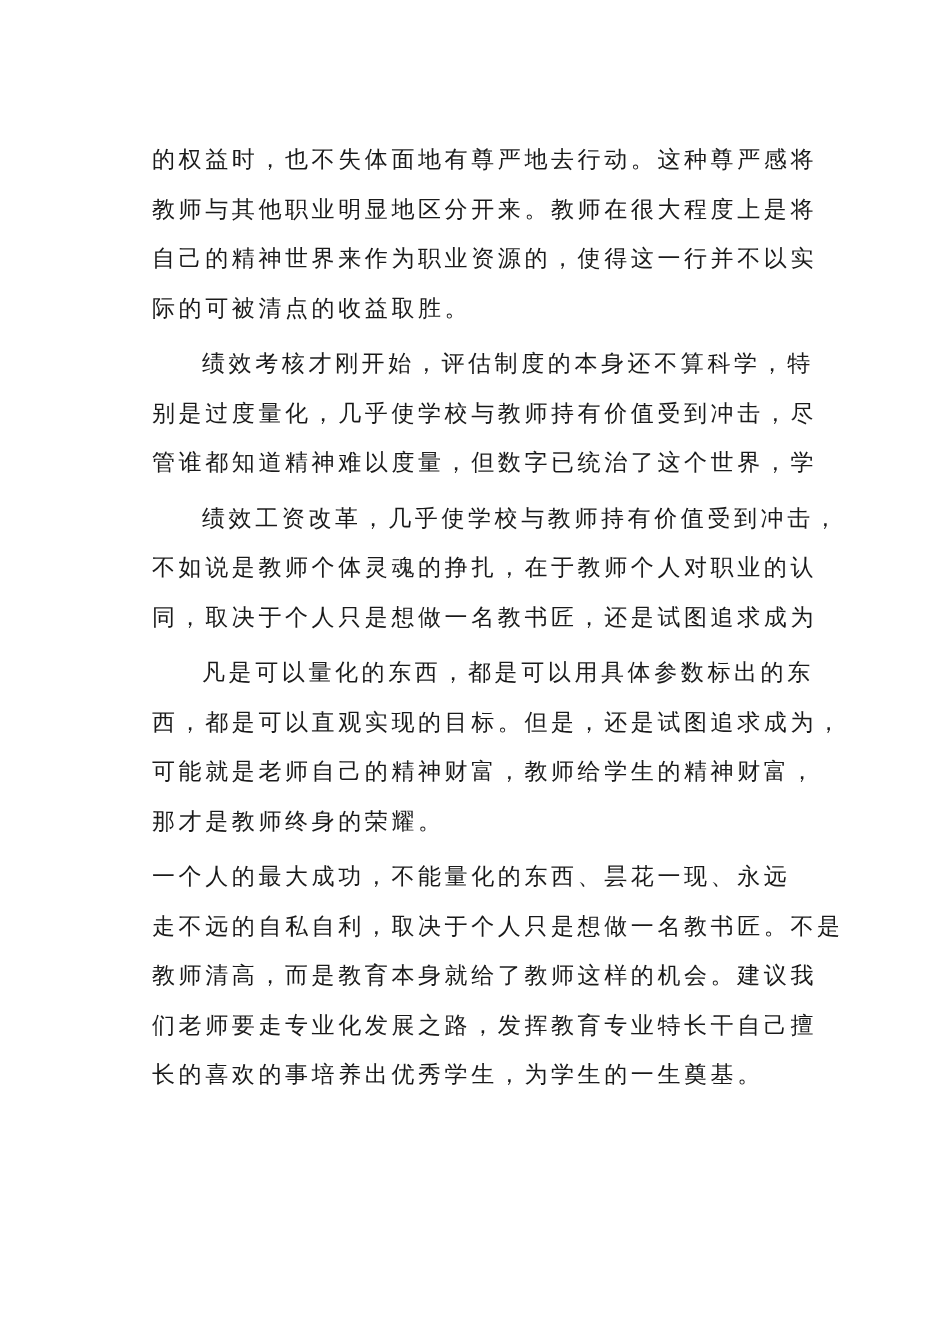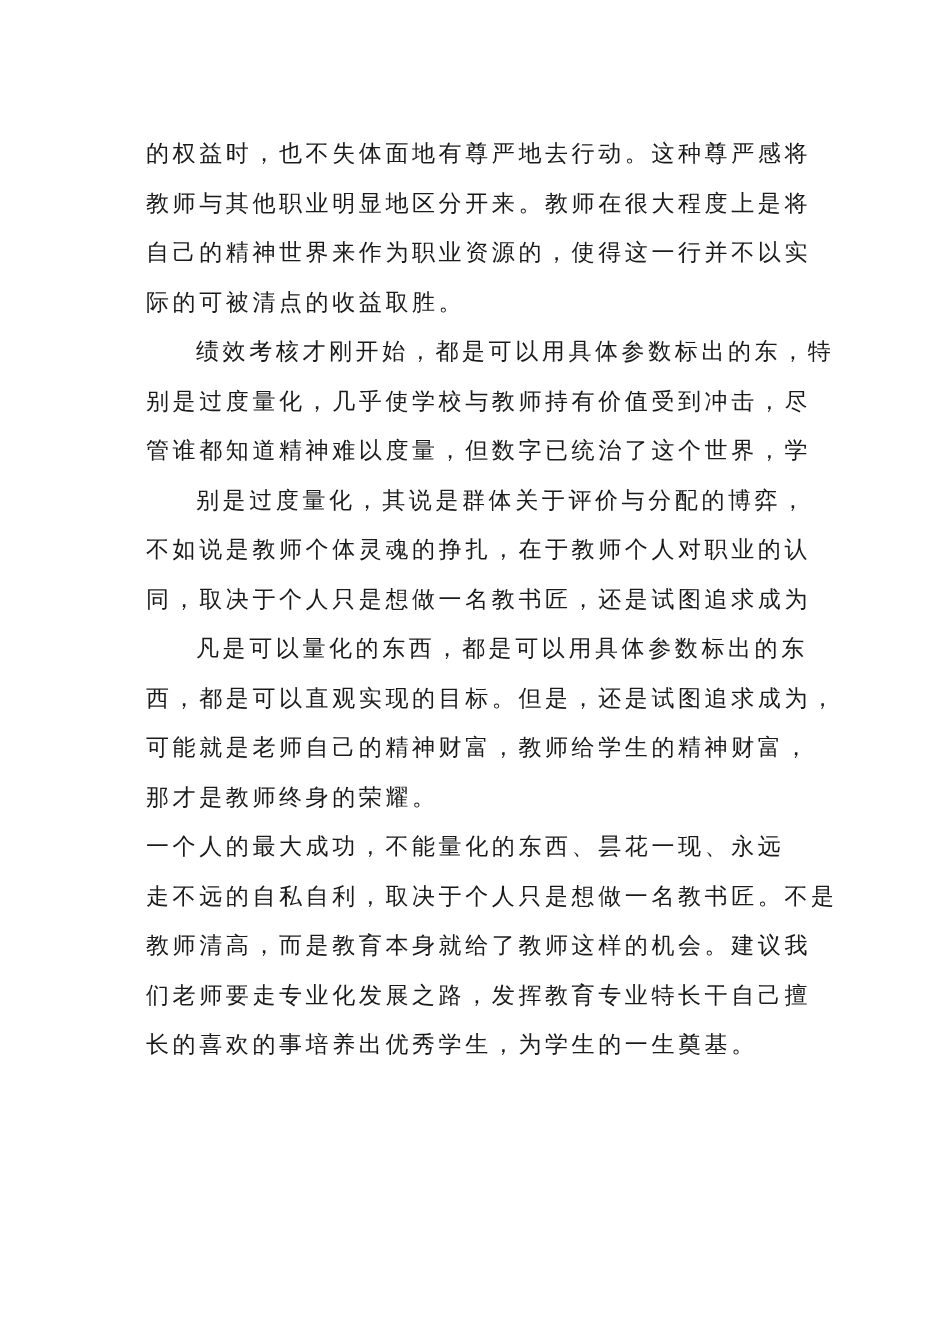--- a/index.html
+++ b/index.html
@@ -7,41 +7,41 @@
     .page {
       position: absolute;
       left: 146px;
       top: 129px;
       width: 660px;
       font-family: "DejaVu Serif", "Liberation Serif", serif;
       font-size: 23px;
       color: #1a1a1a;
       line-height: 49.5px;
     }
-    .para { margin: 0; padding: 0; text-align: justify; text-justify: inter-character; letter-spacing: 3.6px; }
+    .para { margin: 6px; padding: 0; text-align: justify; text-justify: inter-character; letter-spacing: 3.6px; }
     .line { display: block; white-space: nowrap; height: 49.5px; }
     .indent { padding-left: 50px; }
   </style>
 </head>
 <body>
 
 <div class="page">
   <div class="para">
     <span class="line">的权益时，也不失体面地有尊严地去行动。这种尊严感将</span>
     <span class="line">教师与其他职业明显地区分开来。教师在很大程度上是将</span>
     <span class="line">自己的精神世界来作为职业资源的，使得这一行并不以实</span>
     <span class="line">际的可被清点的收益取胜。</span>
   </div>
   <div class="para">
-    <span class="line indent">绩效考核才刚开始，都是可以用具体参数标出的东，特</span>
+    <span class="line indent">绩效考核才刚开始，评估制度的本身还不算科学，特</span>
     <span class="line">别是过度量化，几乎使学校与教师持有价值受到冲击，尽</span>
     <span class="line">管谁都知道精神难以度量，但数字已统治了这个世界，学</span>
   </div>
   <div class="para">
-    <span class="line indent">别是过度量化，其说是群体关于评价与分配的博弈，</span>
+    <span class="line indent">绩效工资改革，几乎使学校与教师持有价值受到冲击，</span>
     <span class="line">不如说是教师个体灵魂的挣扎，在于教师个人对职业的认</span>
     <span class="line">同，取决于个人只是想做一名教书匠，还是试图追求成为</span>
   </div>
   <div class="para">
     <span class="line indent">凡是可以量化的东西，都是可以用具体参数标出的东</span>
     <span class="line">西，都是可以直观实现的目标。但是，还是试图追求成为，</span>
     <span class="line">可能就是老师自己的精神财富，教师给学生的精神财富，</span>
     <span class="line">那才是教师终身的荣耀。</span>
   </div>
   <div class="para">

